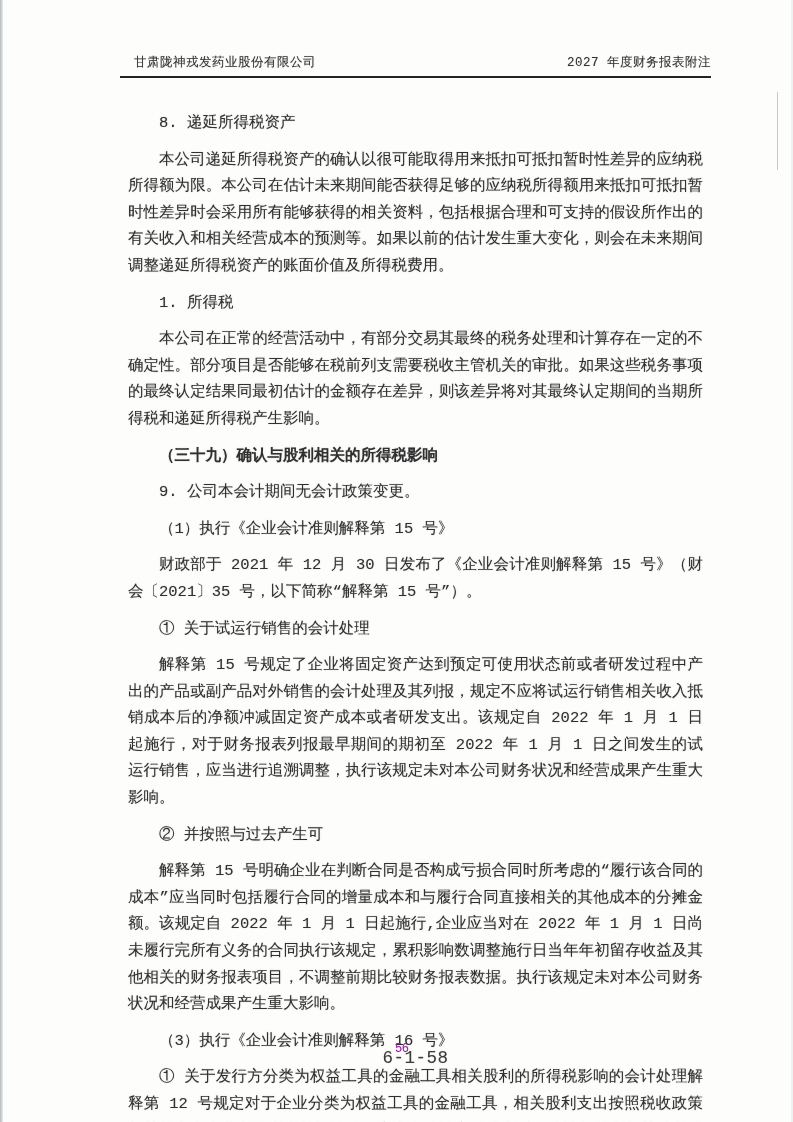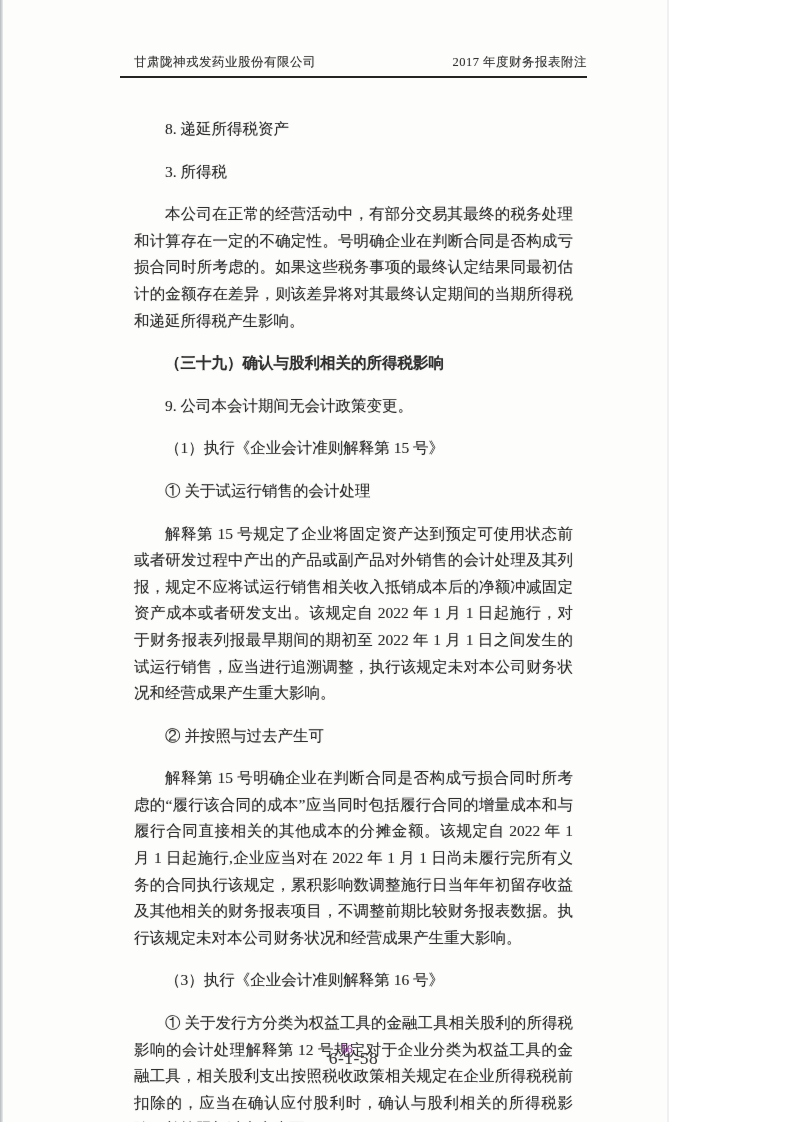--- a/index.html
+++ b/index.html
@@ -3,24 +3,25 @@
 <meta charset="utf-8">
 <style>
   html,body{margin:0;padding:0;}
   body{
     width:793px;height:1122px;
     background:#ffffff;
     font-family:"Liberation Serif","DejaVu Serif",serif;
   }
   .page{
     position:relative;
-    width:669px;height:1122px;
+    width:793px;height:1122px;
     background:#fdfdfc;
     overflow:hidden;
     color:#2e2e2e;
+    font-family:Liberation Mono, monospace;
   }
   
   .scan-edge-left{
     position:absolute;left:0;top:0;bottom:0;width:3px;
     background:linear-gradient(to right,#b7bbbe,#e9ebec);
   }
   .scan-edge-right{
     position:absolute;right:0;top:0;bottom:0;width:2px;
     background:#eef0f1;
   }
@@ -42,21 +43,21 @@
   .hdr .company{padding-left:14px;}
   
   .doc{
     position:absolute;left:118px;right:80px;top:100px;
     font-size:15.5px;
     line-height:26.6px;
     text-align:justify;
     color:#303030;
     text-shadow:0 0 1.2px rgba(55,55,55,.35);
   }
-  .para{margin:16px;text-indent:2em;}
+  .para{margin:10px;text-indent:2em;}
   .bold{font-weight:bold;}
   .gap-top{margin-top:8px;}
   
   .footer{
     position:absolute;left:118px;right:80px;top:1048px;
     text-align:center;
     font-size:17.5px;
     color:#3c3c3c;
     text-shadow:0 0 1px rgba(60,60,60,.3);
   }
@@ -70,30 +71,32 @@
 <body>
 
 <div class="page">
 
   <div class="scan-edge-left"></div>
   <div class="scan-edge-right"></div>
   <div class="scan-mark-right"></div>
 
   <div class="hdr">
     <span class="company">甘肃陇神戎发药业股份有限公司</span>
-    <span class="rtitle">2017 年度财务报表附注</span>
+    <span class="rtitle">2027 年度财务报表附注</span>
   </div>
 
   <main class="doc" id="doc-body">
       <p class="para">8. 递延所得税资产</p>
-      <p class="para">3. 所得税</p>
-      <p class="para">本公司在正常的经营活动中，有部分交易其最终的税务处理和计算存在一定的不确定性。号明确企业在判断合同是否构成亏损合同时所考虑的。如果这些税务事项的最终认定结果同最初估计的金额存在差异，则该差异将对其最终认定期间的当期所得税和递延所得税产生影响。</p>
+      <p class="para">本公司递延所得税资产的确认以很可能取得用来抵扣可抵扣暂时性差异的应纳税所得额为限。本公司在估计未来期间能否获得足够的应纳税所得额用来抵扣可抵扣暂时性差异时会采用所有能够获得的相关资料，包括根据合理和可支持的假设所作出的有关收入和相关经营成本的预测等。如果以前的估计发生重大变化，则会在未来期间调整递延所得税资产的账面价值及所得税费用。</p>
+      <p class="para">1. 所得税</p>
+      <p class="para">本公司在正常的经营活动中，有部分交易其最终的税务处理和计算存在一定的不确定性。部分项目是否能够在税前列支需要税收主管机关的审批。如果这些税务事项的最终认定结果同最初估计的金额存在差异，则该差异将对其最终认定期间的当期所得税和递延所得税产生影响。</p>
       <p class="para bold">（三十九）确认与股利相关的所得税影响</p>
       <p class="para">9. 公司本会计期间无会计政策变更。</p>
       <p class="para">（1）执行《企业会计准则解释第 15 号》</p>
+      <p class="para">财政部于 2021 年 12 月 30 日发布了《企业会计准则解释第 15 号》（财会〔2021〕35 号，以下简称“解释第 15 号”）。</p>
       <p class="para">① 关于试运行销售的会计处理</p>
       <p class="para">解释第 15 号规定了企业将固定资产达到预定可使用状态前或者研发过程中产出的产品或副产品对外销售的会计处理及其列报，规定不应将试运行销售相关收入抵销成本后的净额冲减固定资产成本或者研发支出。该规定自 2022 年 1 月 1 日起施行，对于财务报表列报最早期间的期初至 2022 年 1 月 1 日之间发生的试运行销售，应当进行追溯调整，执行该规定未对本公司财务状况和经营成果产生重大影响。</p>
       <p class="para gap-top">② 并按照与过去产生可</p>
       <p class="para">解释第 15 号明确企业在判断合同是否构成亏损合同时所考虑的“履行该合同的成本”应当同时包括履行合同的增量成本和与履行合同直接相关的其他成本的分摊金额。该规定自 2022 年 1 月 1 日起施行,企业应当对在 2022 年 1 月 1 日尚未履行完所有义务的合同执行该规定，累积影响数调整施行日当年年初留存收益及其他相关的财务报表项目，不调整前期比较财务报表数据。执行该规定未对本公司财务状况和经营成果产生重大影响。</p>
       <p class="para">（3）执行《企业会计准则解释第 16 号》</p>
       <p class="para">① 关于发行方分类为权益工具的金融工具相关股利的所得税影响的会计处理解释第 12 号规定对于企业分类为权益工具的金融工具，相关股利支出按照税收政策相关规定在企业所得税税前扣除的，应当在确认应付股利时，确认与股利相关的所得税影响，并按照与过去产生可</p>
     </main>
 
   <div class="footer">
     <span class="pg-wrap">

